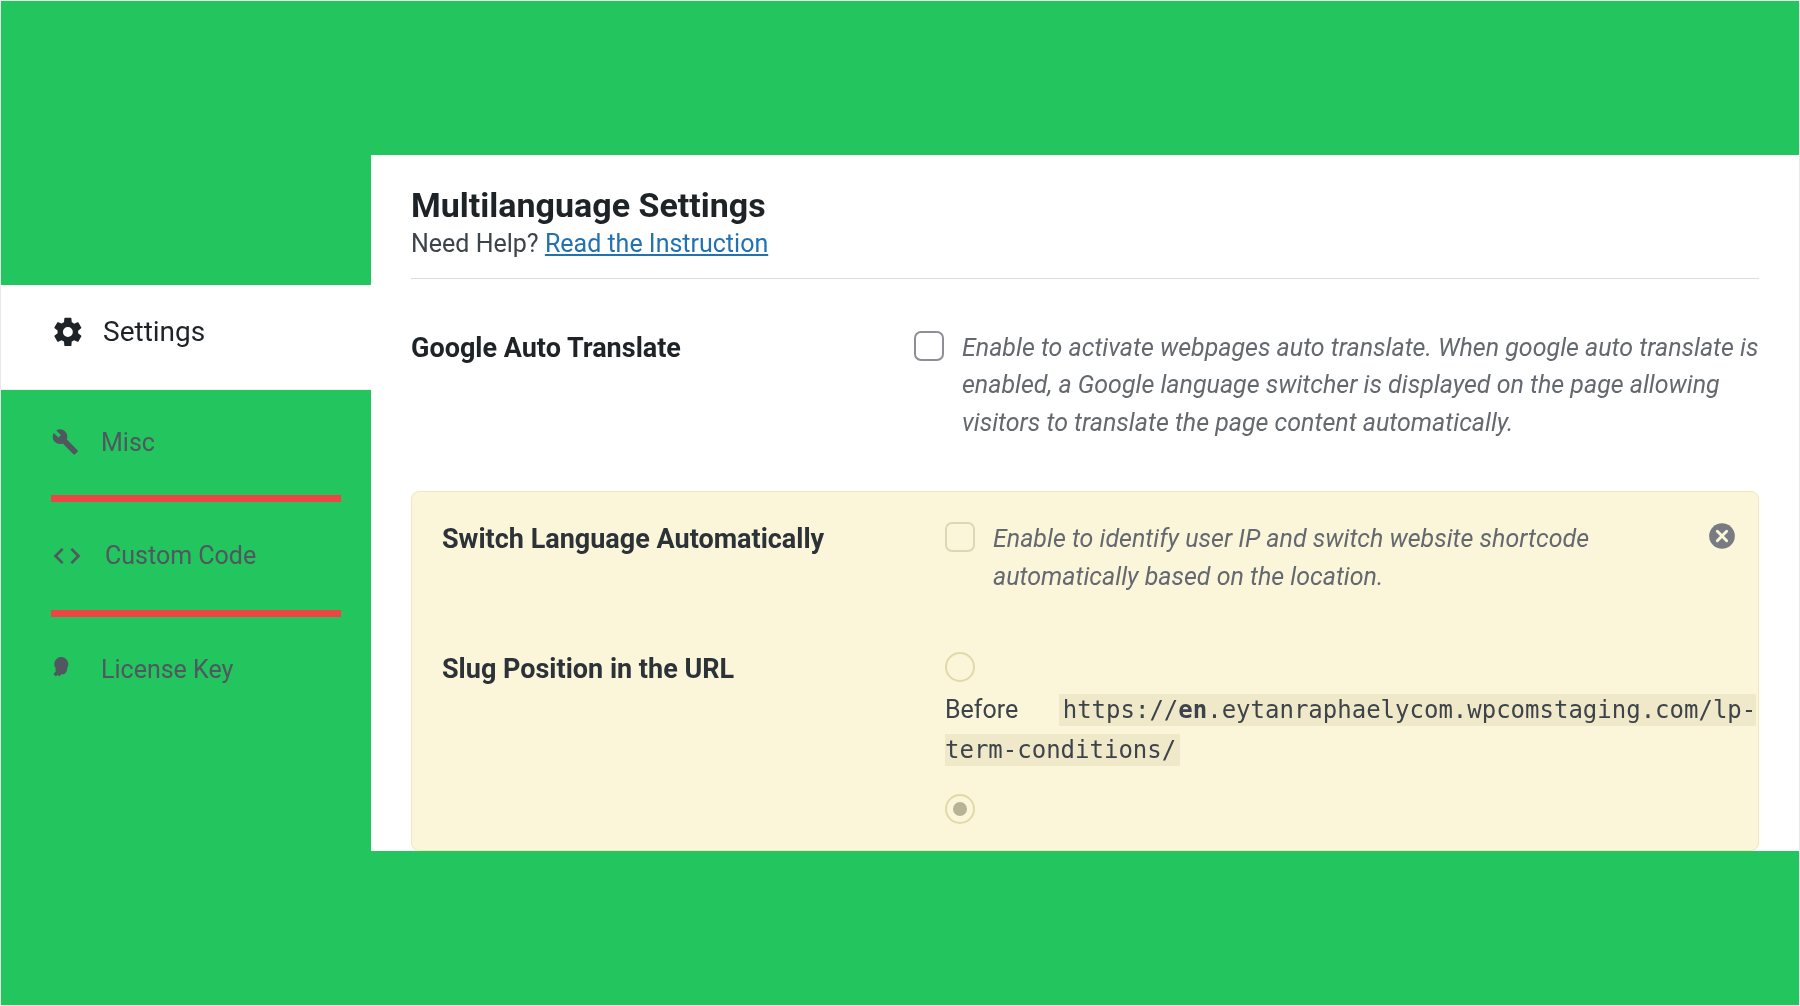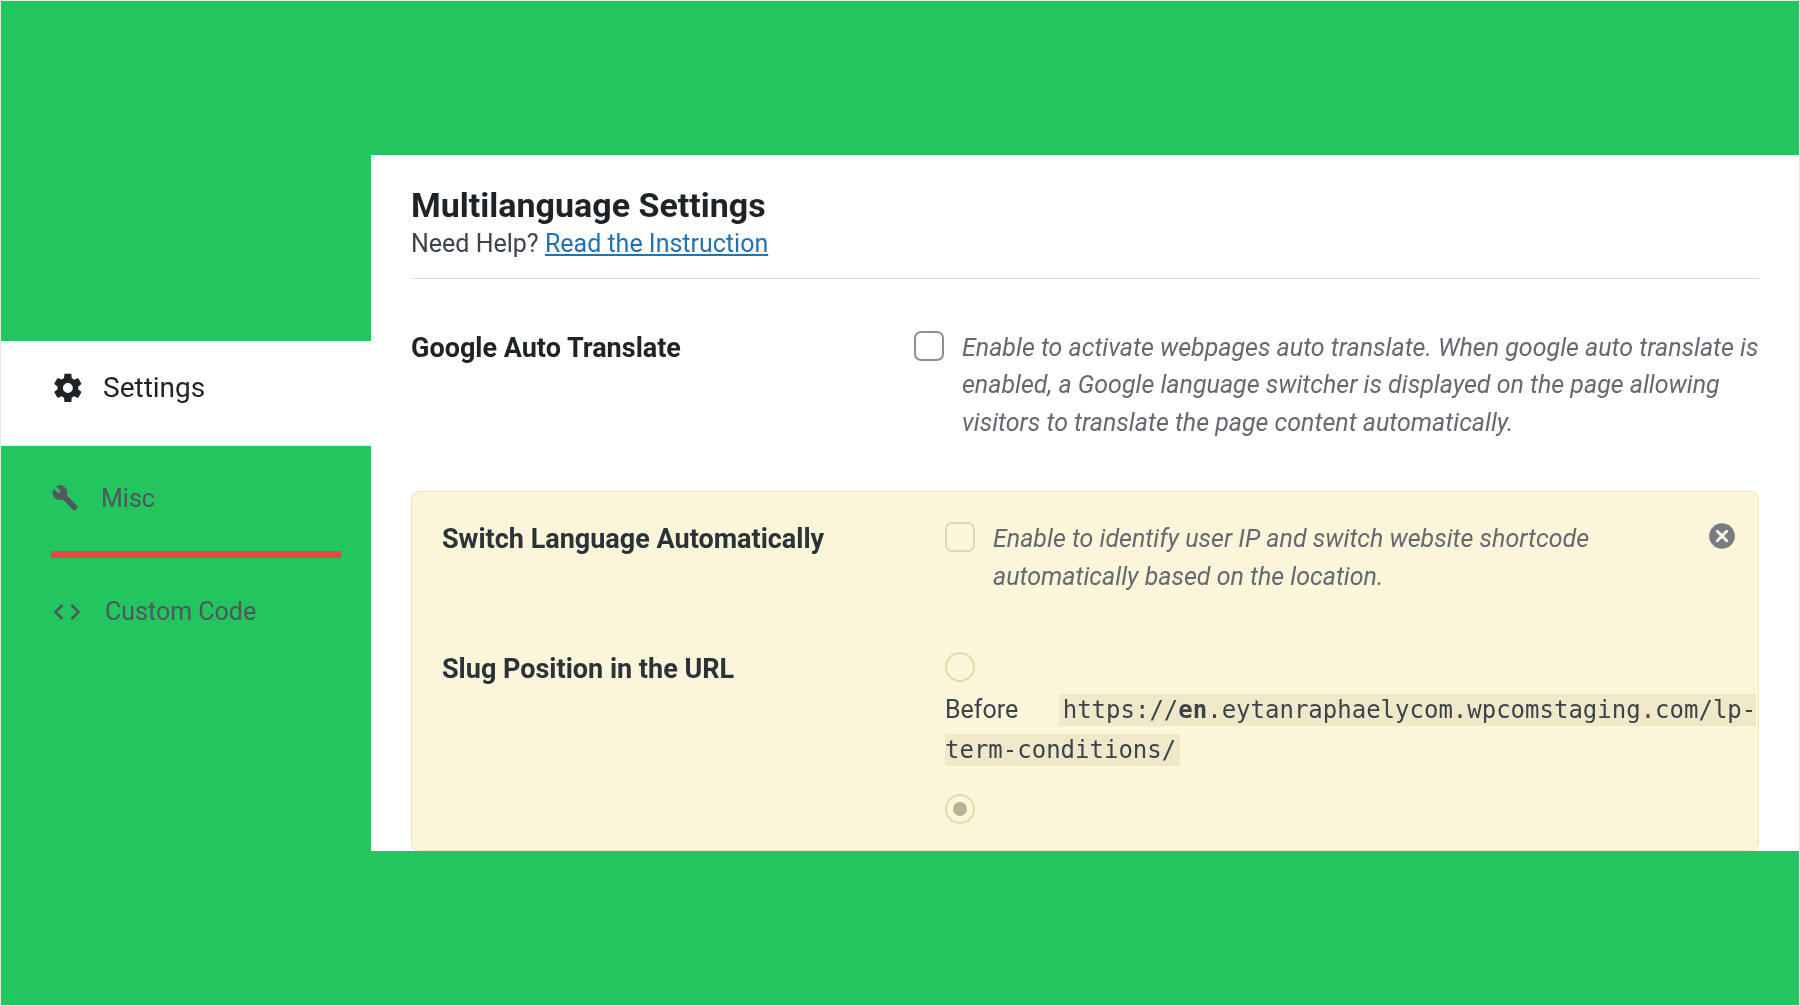--- a/index.html
+++ b/index.html
@@ -219,20 +219,28 @@
         <span class="item-label">Misc</span>
       </div>
       <div class="sidebar-item">
         <span class="icon">
           <svg width="32" height="32" viewBox="0 0 24 24" fill="#50575e">
               <path d="M9.4 16.6L4.8 12l4.6-4.6L8 6l-6 6 6 6 1.4-1.4zm5.2 0l4.6-4.6-4.6-4.6L16 6l6 6-6 6-1.4-1.4z"></path>
             </svg>
         </span>
         <span class="item-label">Custom Code</span>
       </div>
+      <div class="sidebar-item">
+        <span class="icon">
+          <svg width="28" height="28" viewBox="0 0 24 24" fill="#50575e">
+              <path d="M7,14a3,3,0,1,0-3-3A3,3,0,0,0,7,14Zm5.65-4A6,6,0,1,0,5,17c.2,0,.4,0,.6,0L8,19.4V22h3V20h2V17.4l1.6-1.6a6,6,0,0,0-1.95-5.8Z" transform="rotate(45 12 12)"></path>
+            </svg>
+        </span>
+        <span class="item-label">License Key</span>
+      </div>
     </div>
   </div>
 
   <div class="main">
     <h1 class="page-title">Multilanguage Settings</h1>
     <div class="help-line">
       <span>Need Help? </span><a href="#" class="help-link">Read the Instruction</a>
     </div>
     <hr class="hr">
 

